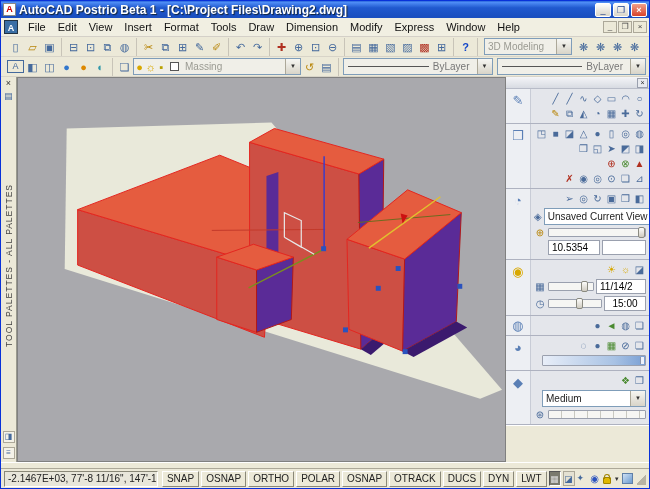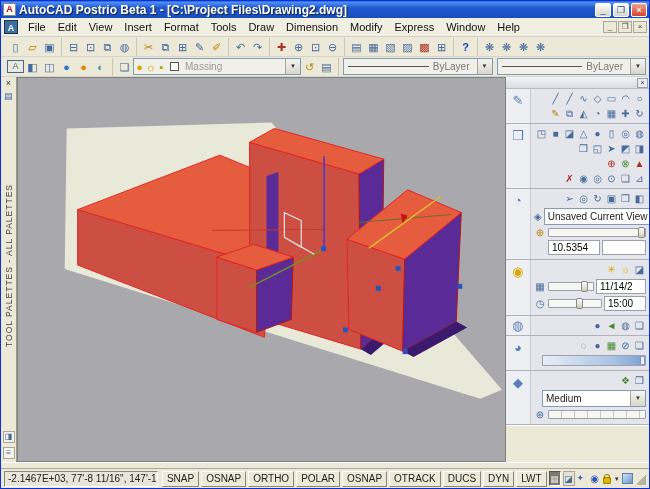--- a/index.html
+++ b/index.html
@@ -146,20 +146,24 @@
       <span class="ti">▤</span>
       <span class="ti">▦</span>
       <span class="ti">▧</span>
       <span class="ti">▨</span>
       <span class="ti red">▩</span>
       <span class="ti">⊞</span>
     </div>
     <div class="tg">
       <span class="ti help">?</span>
     </div>
+    <div class="combo disabled" style="width:112px;margin-left:6px;">
+      <span class="cval">3D Modeling</span>
+      <span class="carr">▼</span>
+    </div>
     <div class="tg" style="border:none;">
       <span class="ti">❋</span>
       <span class="ti">❋</span>
       <span class="ti">❋</span>
       <span class="ti">❋</span>
     </div>
   </div>
 
   <div class="tbrow">
     <div class="tg">
@@ -364,21 +368,21 @@
             <div class="slider">
                 <span class="thumb" style="left:72%;"></span>
               </div>
             <span class="sfield" style="width:50px;">11/14/2</span>
           </div>
           <div class="crow">
             <span class="pre">◷</span>
             <div class="slider">
                 <span class="thumb" style="left:52%;"></span>
               </div>
-            <span class="sfield" style="width:42px;text-align:left;">15:00</span>
+            <span class="sfield" style="width:42px;text-align:center;">15:00</span>
           </div>
         </div>
       </div>
 
       <div class="panel">
         <div class="ptab" style="padding-top:2px;">
             <span>◍</span>
           </div>
         <div class="pbody">
           <div class="irow">

